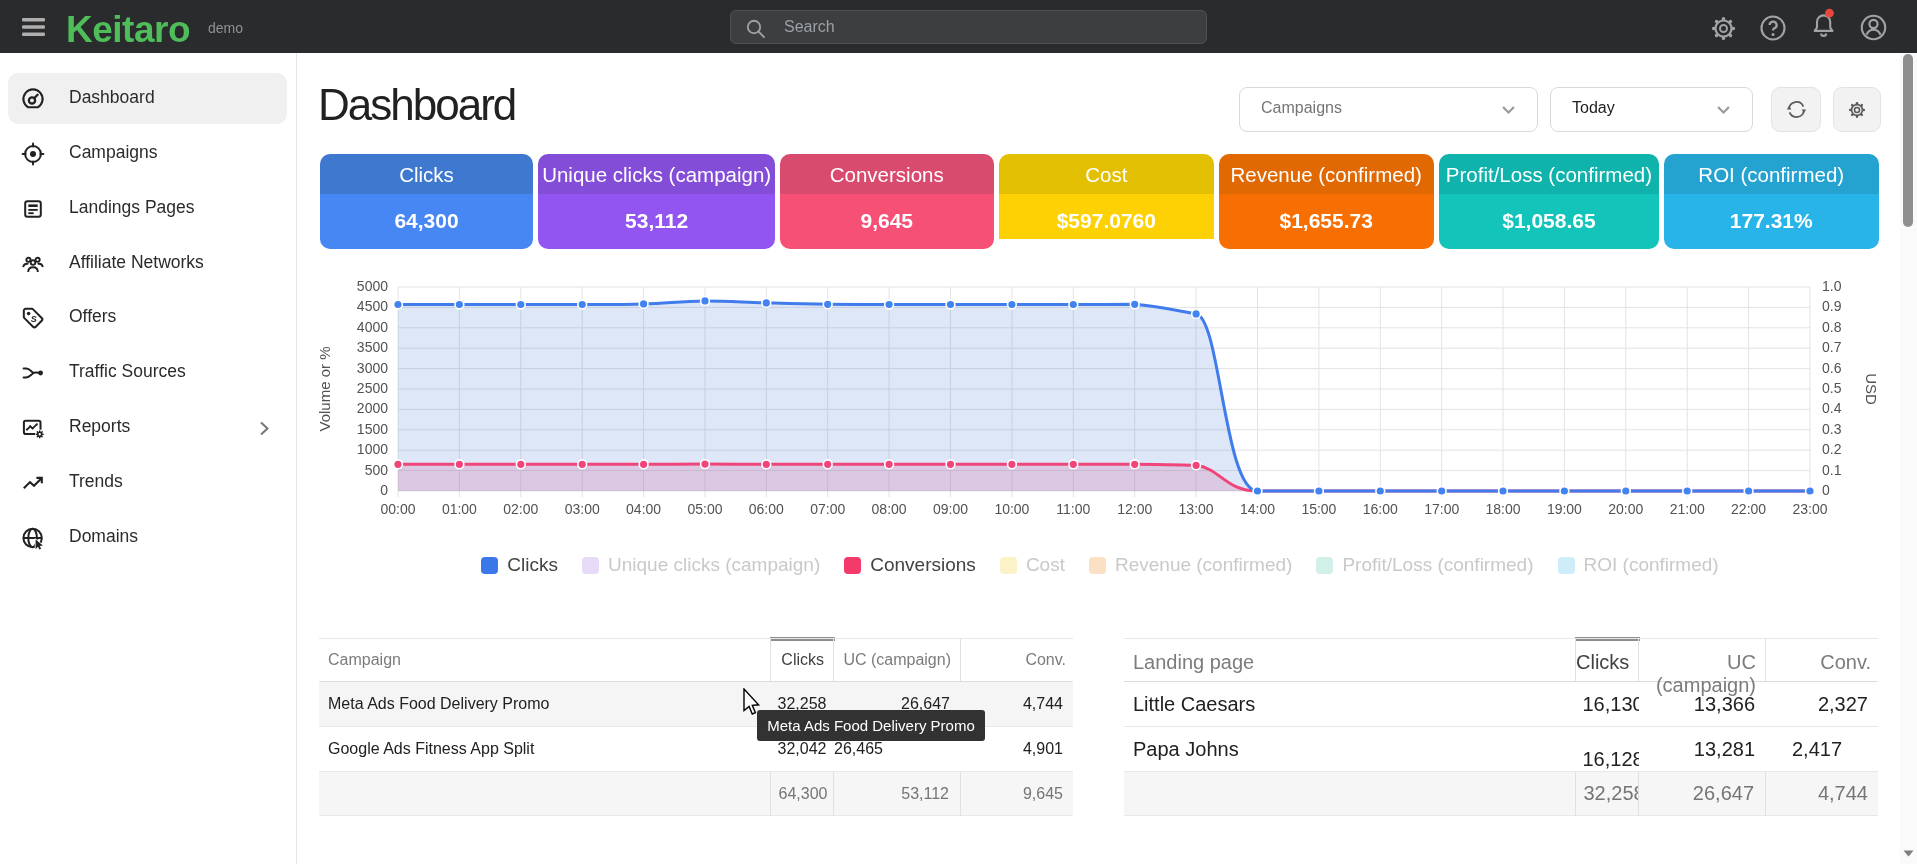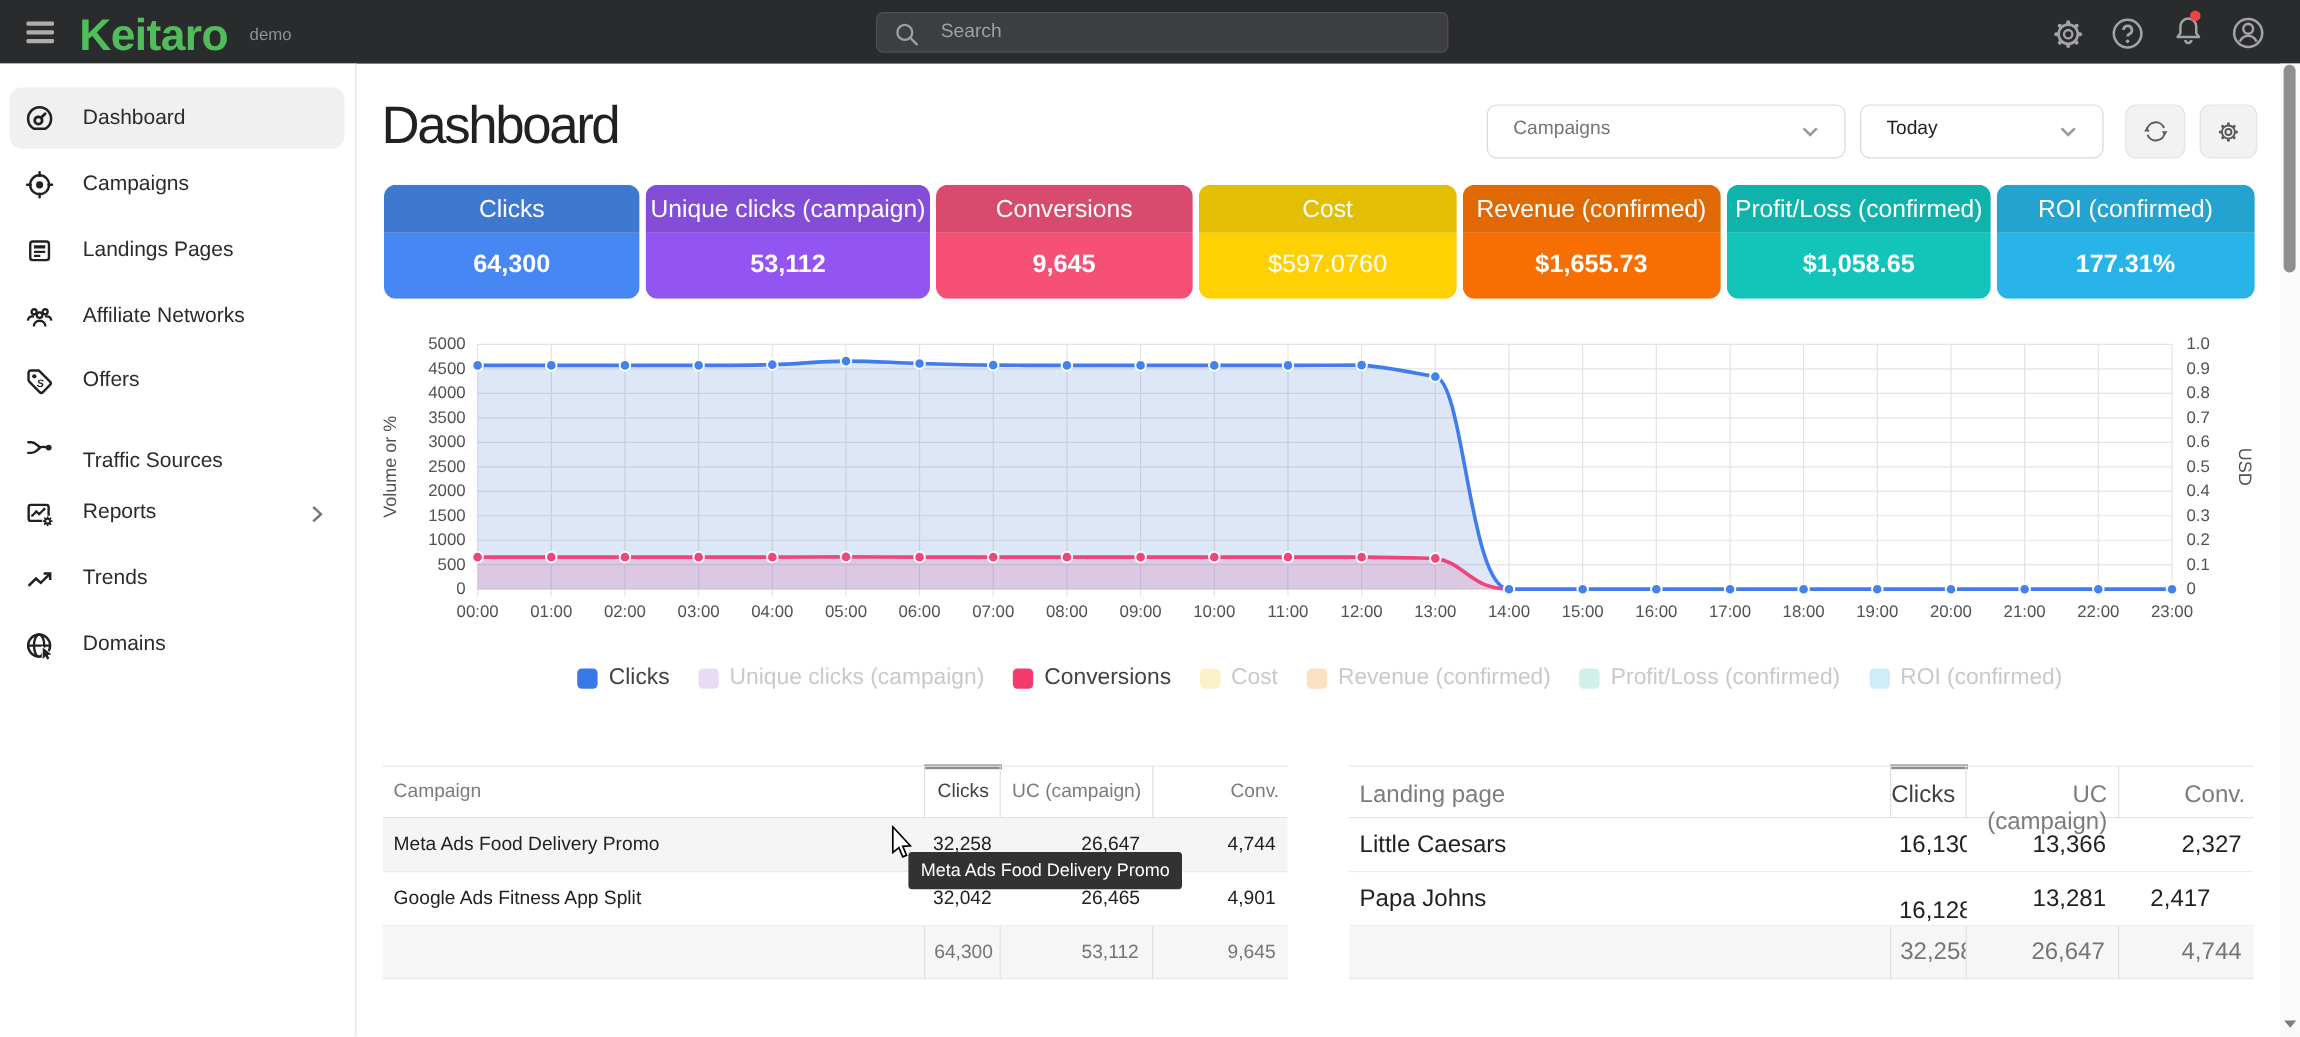--- a/index.html
+++ b/index.html
@@ -106,21 +106,21 @@
     </svg>
 <div class="abs" style="left:69px;top:253px;font-size:17.5px;color:#2b2b2b;">Offers</div>
 <svg class="abs" style="left:21px;top:308px;" width="24" height="24" viewBox="0 0 24 24">
       <g fill="none" stroke="#212121" stroke-width="2" stroke-linecap="round">
 <path d="M2.6 7.6 h2.6 c3.4 0 4.6 2.6 6.8 3.9"></path>
 <path d="M2.6 16.4 h2.6 c3.4 0 4.6-2.6 6.8-3.9"></path>
 <path d="M11.6 12 q2.6-1 6.2-0.3"></path>
       </g>
 <circle cx="19.6" cy="12" r="2.4" fill="#212121"></circle>
     </svg>
-<div class="abs" style="left:69px;top:320px;font-size:17.5px;color:#2b2b2b;">Traffic Sources</div>
+<div class="abs" style="left:69px;top:308px;font-size:17.5px;color:#2b2b2b;">Traffic Sources</div>
 <svg class="abs" style="left:21px;top:363px;" width="24" height="24" viewBox="0 0 24 24">
       <rect x="2.9" y="4.7" width="16.6" height="13.4" rx="1.8" fill="none" stroke="#212121" stroke-width="2"></rect>
 <polyline points="6,13.6 9.2,10.4 11.6,12.3 15.8,8.3" fill="none" stroke="#212121" stroke-width="1.8"></polyline>
 <circle cx="6" cy="13.6" r="1.1" fill="#212121"></circle>
       <circle cx="9.2" cy="10.4" r="1.1" fill="#212121"></circle>
 <circle cx="11.6" cy="12.3" r="1.1" fill="#212121"></circle>
       <circle cx="15.8" cy="8.3" r="1.1" fill="#212121"></circle>
 <circle cx="18.7" cy="18.3" r="4.7" fill="#ffffff"></circle>
 <circle cx="18.7" cy="18.3" r="2" fill="none" stroke="#212121" stroke-width="1.6"></circle>
 <g stroke="#212121" stroke-width="1.5" stroke-linecap="round">
@@ -202,21 +202,21 @@
 <div class="abs" style="left:538.0px;top:154px;width:237.3px;height:95px;border-radius:10px;overflow:hidden;">
   <div style="height:40px;background:#834dd8;color:#fff;font-size:20.5px;text-align:center;line-height:41px;">Unique clicks (campaign)</div>
   <div style="height:55px;background:#9255f2;color:#fff;font-size:21px;font-weight:bold;text-align:center;line-height:54px;">53,112</div>
 </div>
 <div class="abs" style="left:779.5px;top:154px;width:214.5px;height:95px;border-radius:10px;overflow:hidden;">
   <div style="height:40px;background:#d84a6e;color:#fff;font-size:20.5px;text-align:center;line-height:41px;">Conversions</div>
   <div style="height:55px;background:#f75077;color:#fff;font-size:21px;font-weight:bold;text-align:center;line-height:54px;">9,645</div>
 </div>
 <div class="abs" style="left:998.7px;top:154px;width:215.3px;height:95px;border-radius:10px;overflow:hidden;">
   <div style="height:40px;background:#e2bf02;color:#fff;font-size:20.5px;text-align:center;line-height:41px;">Cost</div>
-  <div style="height:55px;background:#fdd103;color:#fff;font-size:21px;font-weight:normal;text-align:center;line-height:54px;">$597.0760</div>
+  <div style="height:45px;background:#fdd103;color:#fff;font-size:21px;font-weight:bold;text-align:center;line-height:54px;">$597.0760</div>
 </div>
 <div class="abs" style="left:1218.7px;top:154px;width:215.0px;height:95px;border-radius:10px;overflow:hidden;">
   <div style="height:40px;background:#e06903;color:#fff;font-size:20.5px;text-align:center;line-height:41px;">Revenue (confirmed)</div>
   <div style="height:55px;background:#f76f03;color:#fff;font-size:21px;font-weight:bold;text-align:center;line-height:54px;">$1,655.73</div>
 </div>
 <div class="abs" style="left:1438.9px;top:154px;width:220.1px;height:95px;border-radius:10px;overflow:hidden;">
   <div style="height:40px;background:#0fb3ac;color:#fff;font-size:20.5px;text-align:center;line-height:41px;">Profit/Loss (confirmed)</div>
   <div style="height:55px;background:#13c4bb;color:#fff;font-size:21px;font-weight:bold;text-align:center;line-height:54px;">$1,058.65</div>
 </div>
 <div class="abs" style="left:1664.0px;top:154px;width:214.5px;height:95px;border-radius:10px;overflow:hidden;">
@@ -395,21 +395,21 @@
     </div>
     <div style="display:flex;height:45px;border-bottom:1px solid #e8e8e8;background:#f5f5f5;color:#212121;align-items:center;">
       <div style="width:451px;padding-left:9px;">Meta Ads Food Delivery Promo</div>
       <div style="width:64px;padding-left:7.5px;padding-right:9px;text-align:left;overflow:hidden;white-space:nowrap;">32,258</div>
       <div style="width:127px;padding-right:11px;text-align:right;">26,647</div>
       <div style="flex:1;padding-right:10px;text-align:right;">4,744</div>
     </div>
     <div style="display:flex;height:45px;border-bottom:1px solid #e8e8e8;background:#fff;color:#212121;align-items:center;">
       <div style="width:451px;padding-left:9px;">Google Ads Fitness App Split</div>
       <div style="width:64px;padding-left:7.5px;padding-right:9px;text-align:left;overflow:hidden;white-space:nowrap;">32,042</div>
-      <div style="width:127px;padding-right:11px;text-align:right;">26,465</div>
+      <div style="width:127px;padding-right:11px;text-align:left;">26,465</div>
       <div style="flex:1;padding-right:10px;text-align:right;">4,901</div>
     </div>
     <div style="display:flex;height:44px;border-bottom:1px solid #e8e8e8;background:#f6f6f6;color:#757575;align-items:center;">
       <div style="width:451px;"></div>
       <div style="width:64px;border-left:1px solid #e0e0e0;border-right:1px solid #e0e0e0;padding-left:7.5px;padding-right:9px;text-align:left;overflow:hidden;white-space:nowrap;height:44px;line-height:43px;">64,300</div>
       <div style="width:127px;border-right:1px solid #e0e0e0;padding-right:11px;text-align:right;height:44px;line-height:43px;">53,112</div>
       <div style="flex:1;padding-right:10px;text-align:right;">9,645</div>
     </div>
   </div>
 <div class="abs" style="left:1124px;top:638px;width:754px;font-size:20px;">

